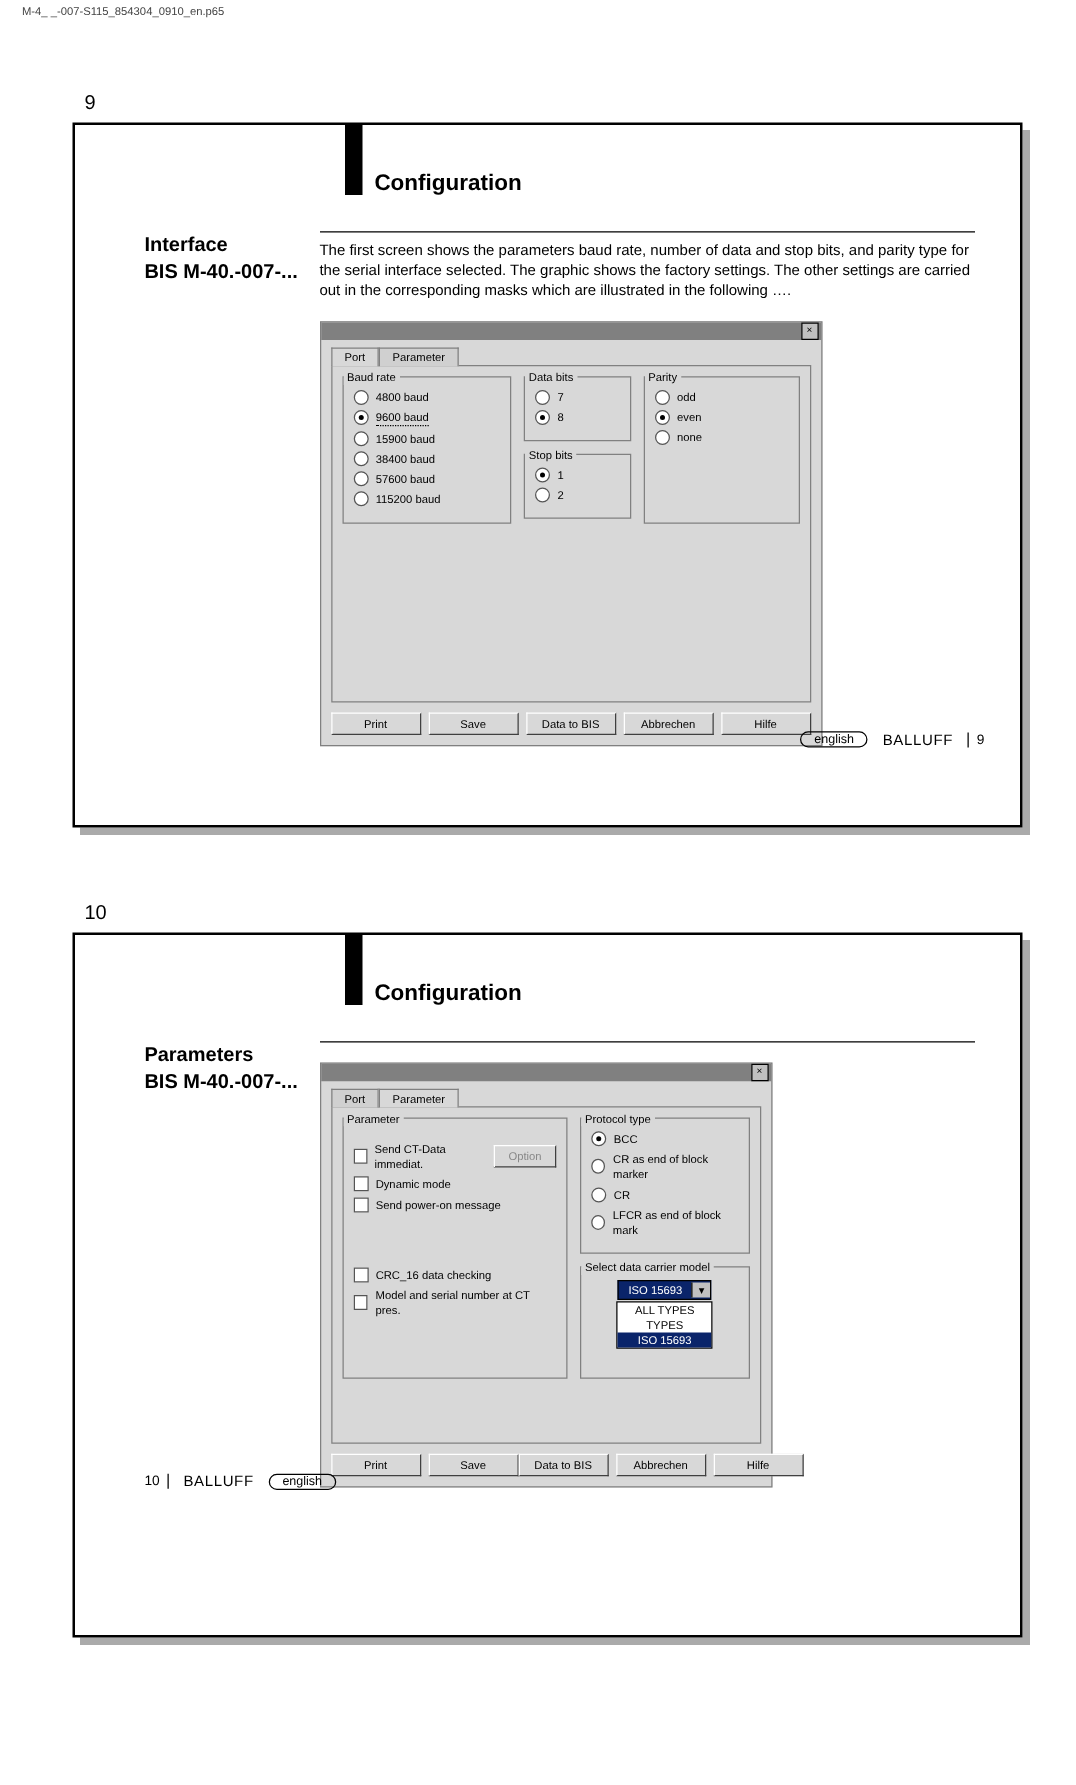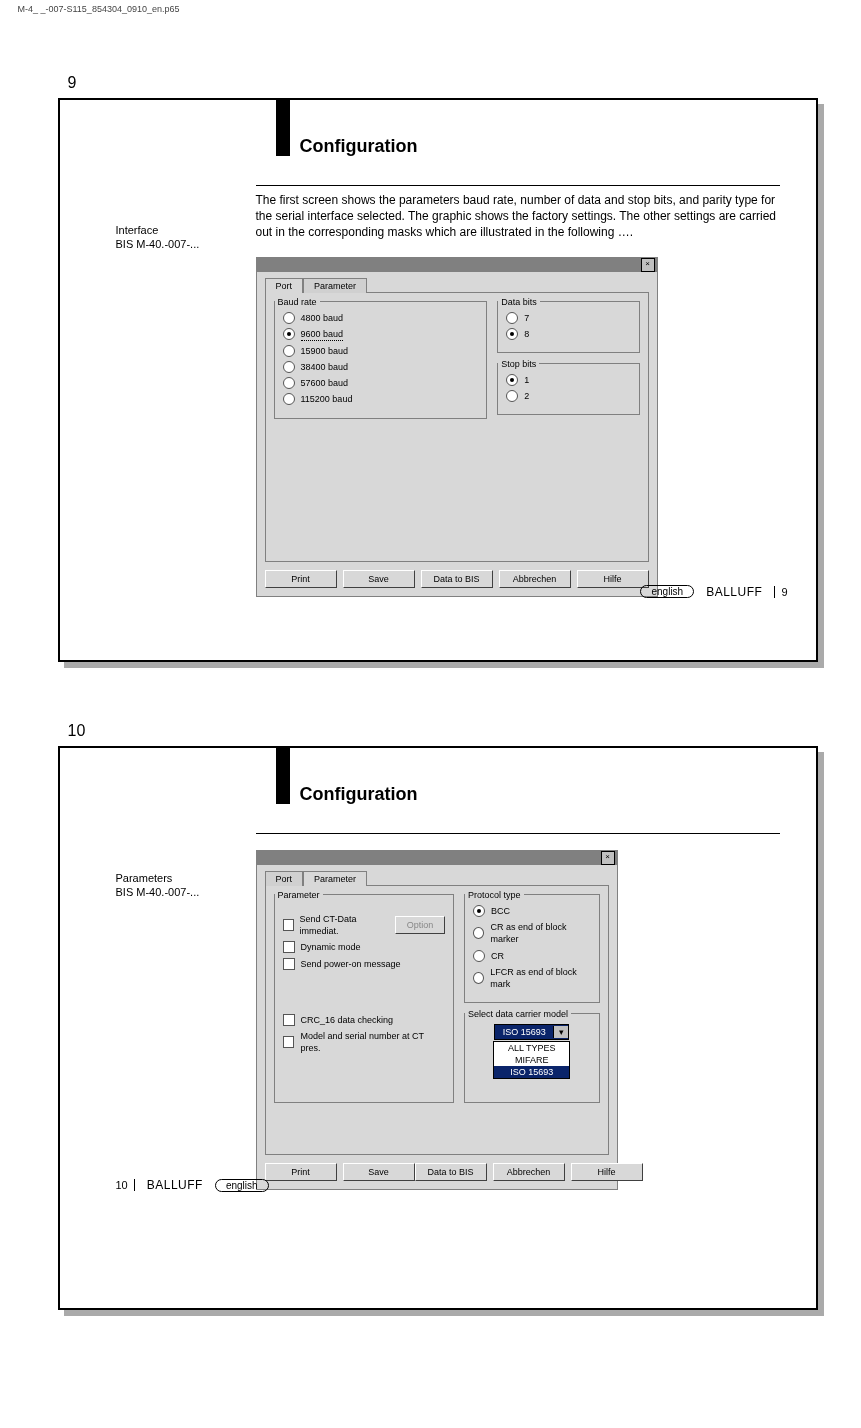--- a/index.html
+++ b/index.html
@@ -52,25 +52,24 @@
     margin-left: 184px;
     margin-bottom: 28px;
     margin-top: 8px;
   }
   .two-col {
     display: flex;
     align-items: flex-start;
   }
   .sidebar-label {
     width: 140px;
-    font-size: 11px;
-    font-weight: normal;
+    font-size: 16px;
+    font-weight: bold;
     padding-top: 2px;
     flex-shrink: 0;
-    margin-top: 36px;
   }
   .sidebar-label div {
     line-height: 1.3;
   }
   .body-col {
     flex: 1;
     font-size: 12px;
     line-height: 1.35;
   }
   .body-col hr {
@@ -359,20 +358,37 @@
                           <span class="radio">
                             <span class="dot"></span>
                           </span>
                           <span>1</span>
                         </div>
                       <div class="radio-row">
                           <span class="radio"></span>
                           <span>2</span>
                         </div>
                     </div>
+                  </div>
+                  <div class="fieldset" style="flex:1">
+                    <span class="fieldset-legend">Parity</span>
+                    <div class="radio-row">
+                        <span class="radio"></span>
+                        <span>odd</span>
+                      </div>
+                    <div class="radio-row">
+                        <span class="radio">
+                          <span class="dot"></span>
+                        </span>
+                        <span>even</span>
+                      </div>
+                    <div class="radio-row">
+                        <span class="radio"></span>
+                        <span>none</span>
+                      </div>
                   </div>
                 </div>
               </div>
               <div class="btn-row">
                 <div class="btn-group">
                   <div class="win-btn">Print</div>
                   <div class="win-btn">Save</div>
                 </div>
                 <div class="btn-group">
                   <div class="win-btn">Data to BIS</div>
@@ -468,21 +484,21 @@
                     </div>
                     <div class="fieldset">
                       <span class="fieldset-legend">Select data carrier model</span>
                       <div style="text-align:center;padding-top:4px">
                         <span class="dropdown">
                           <span class="sel">ISO 15693</span>
                           <span class="arrow">▾</span>
                         </span>
                         <div class="listbox" style="margin:1px auto 15px auto">
                           <div>ALL TYPES</div>
-                          <div>MIFARE</div>
+                          <div>TYPES</div>
                           <div class="hl">ISO 15693</div>
                         </div>
                       </div>
                     </div>
                   </div>
                 </div>
               </div>
               <div class="btn-row">
                 <div class="btn-group">
                   <div class="win-btn">Print</div>

